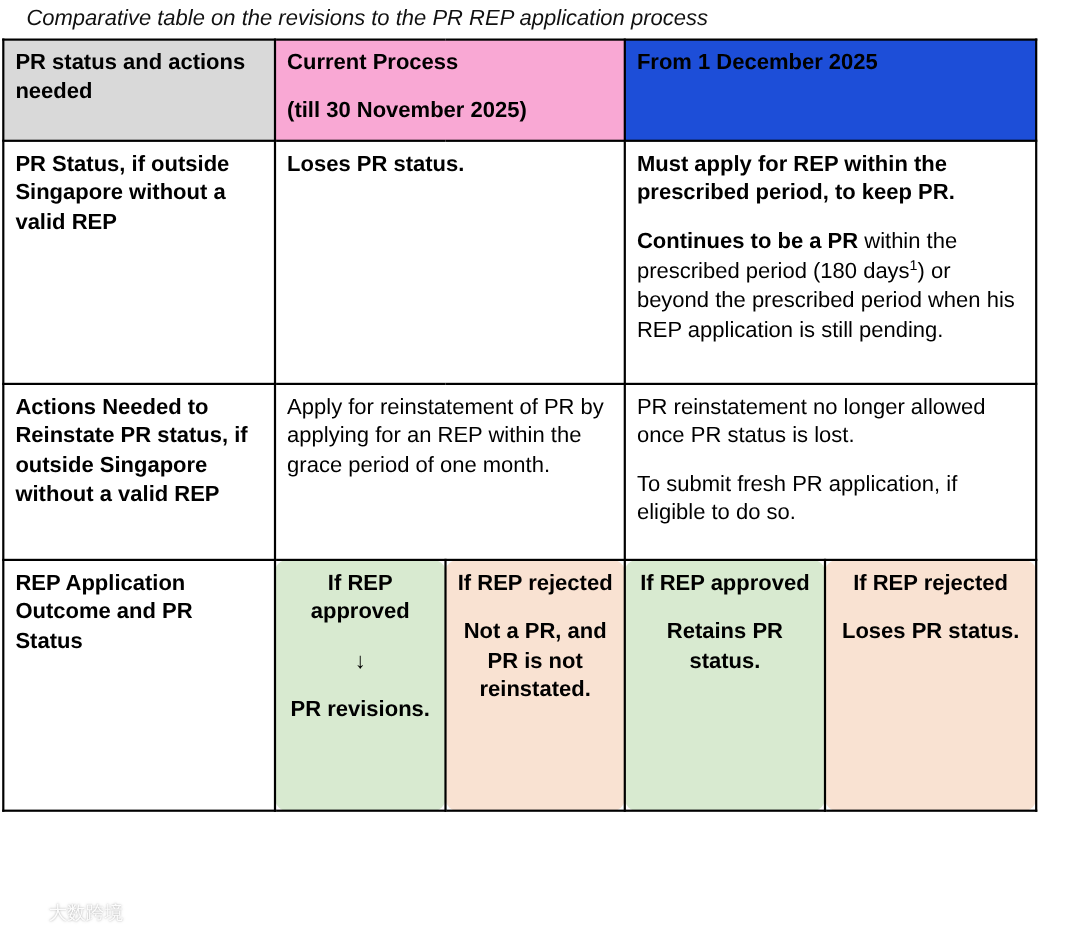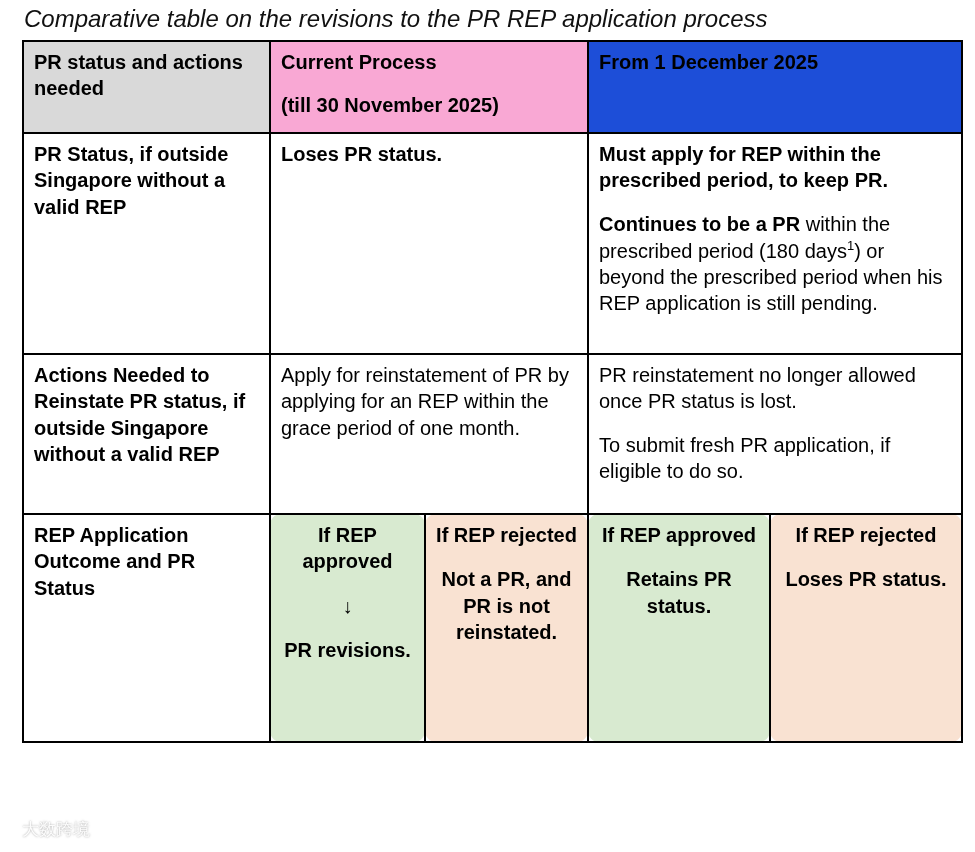--- a/index.html
+++ b/index.html
@@ -8,29 +8,29 @@
     padding: 0;
     width: 975px;
     height: 852px;
     background: #ffffff;
     font-family: "Liberation Sans", sans-serif;
     color: #000;
     position: relative;
   }
   .title {
     font-style: italic;
-    font-size: 24px;
+    font-size: 20px;
     line-height: 1.2;
     margin: 5px 0 6px 24px;
     color: #111;
   }
   table.cmp {
     border-collapse: collapse;
     table-layout: fixed;
-    margin-left: 22px;
+    margin-left: 2px;
     width: 939px;
   }
   table.cmp td {
     border: 2px solid #000;
     vertical-align: top;
     padding: 7px 10px;
     font-size: 20px;
     line-height: 1.32;
   }
   tr.r-header td { height: 92px; font-weight: bold; }
@@ -44,21 +44,21 @@
     text-align: center;
     font-weight: bold;
     padding-top: 10px;
     border-radius: 11px;
   }
   .outcome-line { margin: 0 0 18px 0; }
   .arrow-line { margin: 18px 0; font-weight: bold; }
   sup { font-size: 13px; }
   .watermark {
     position: absolute;
-    left: 2px;
+    left: 24px;
     top: 818px;
     display: flex;
     align-items: center;
     gap: 4px;
     color: rgba(255,255,255,0.95);
     font-size: 17px;
     text-shadow: 0 0 2px rgba(80,80,80,0.55);
     user-select: none;
   }
   .watermark svg { opacity: 0.95; }

